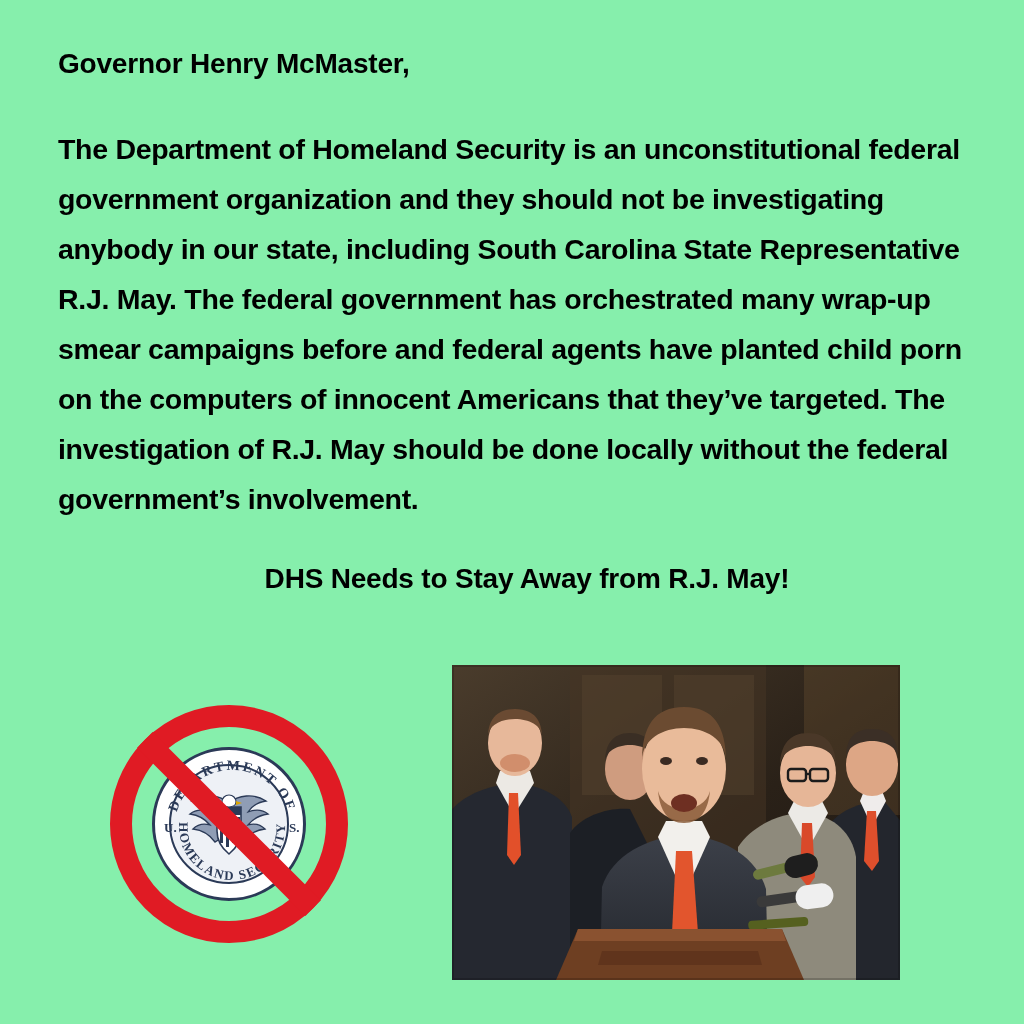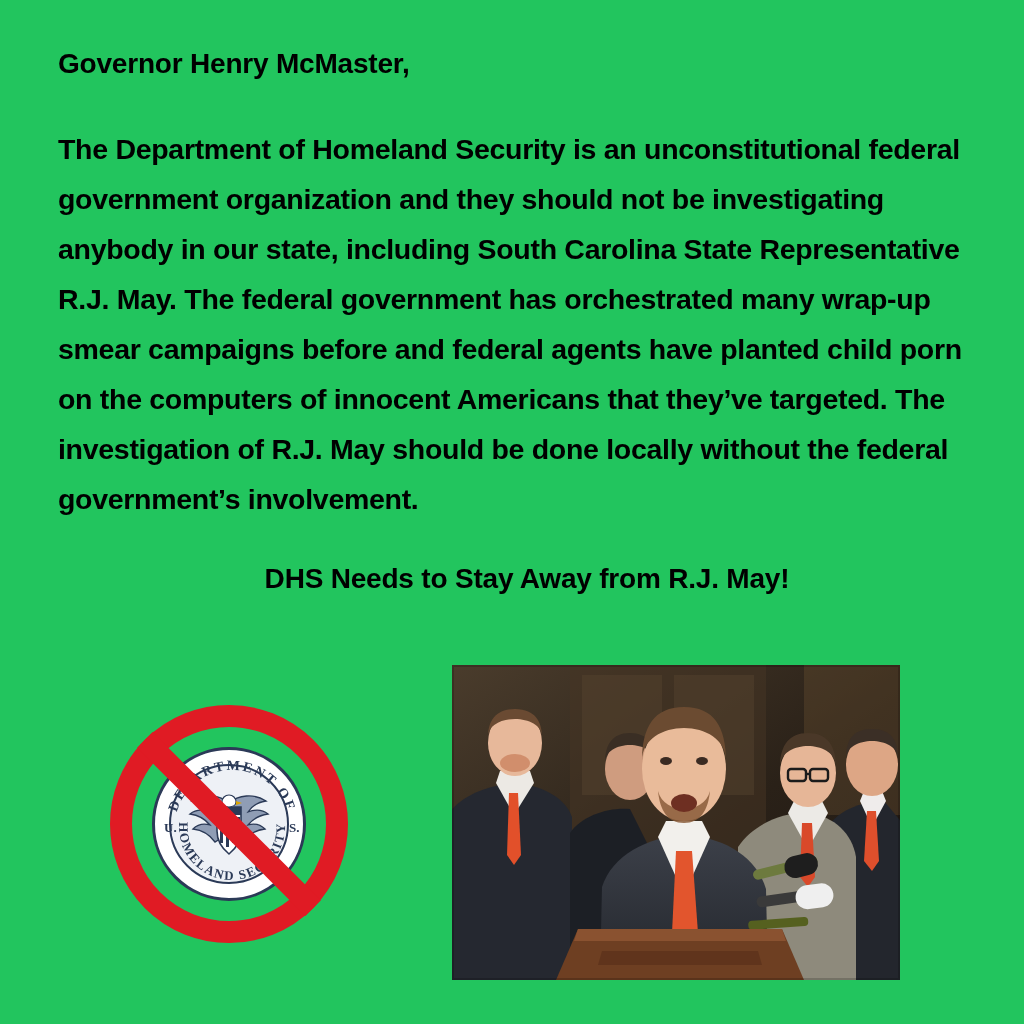--- a/index.html
+++ b/index.html
@@ -12,21 +12,21 @@
     height: 1024px;
     font-family: "Liberation Sans", sans-serif;
     color: #000000;
     overflow: hidden;
     position: relative;
   }
 
   .page {
     position: absolute;
     inset: 0;
-    background: #22c55e;
+    background: #86efac;
   }
 
   .salutation {
     position: absolute;
     left: 58px;
     top: 46px;
     font-size: 28px;
     font-weight: bold;
     letter-spacing: -0.2px;
     line-height: 1.3;

